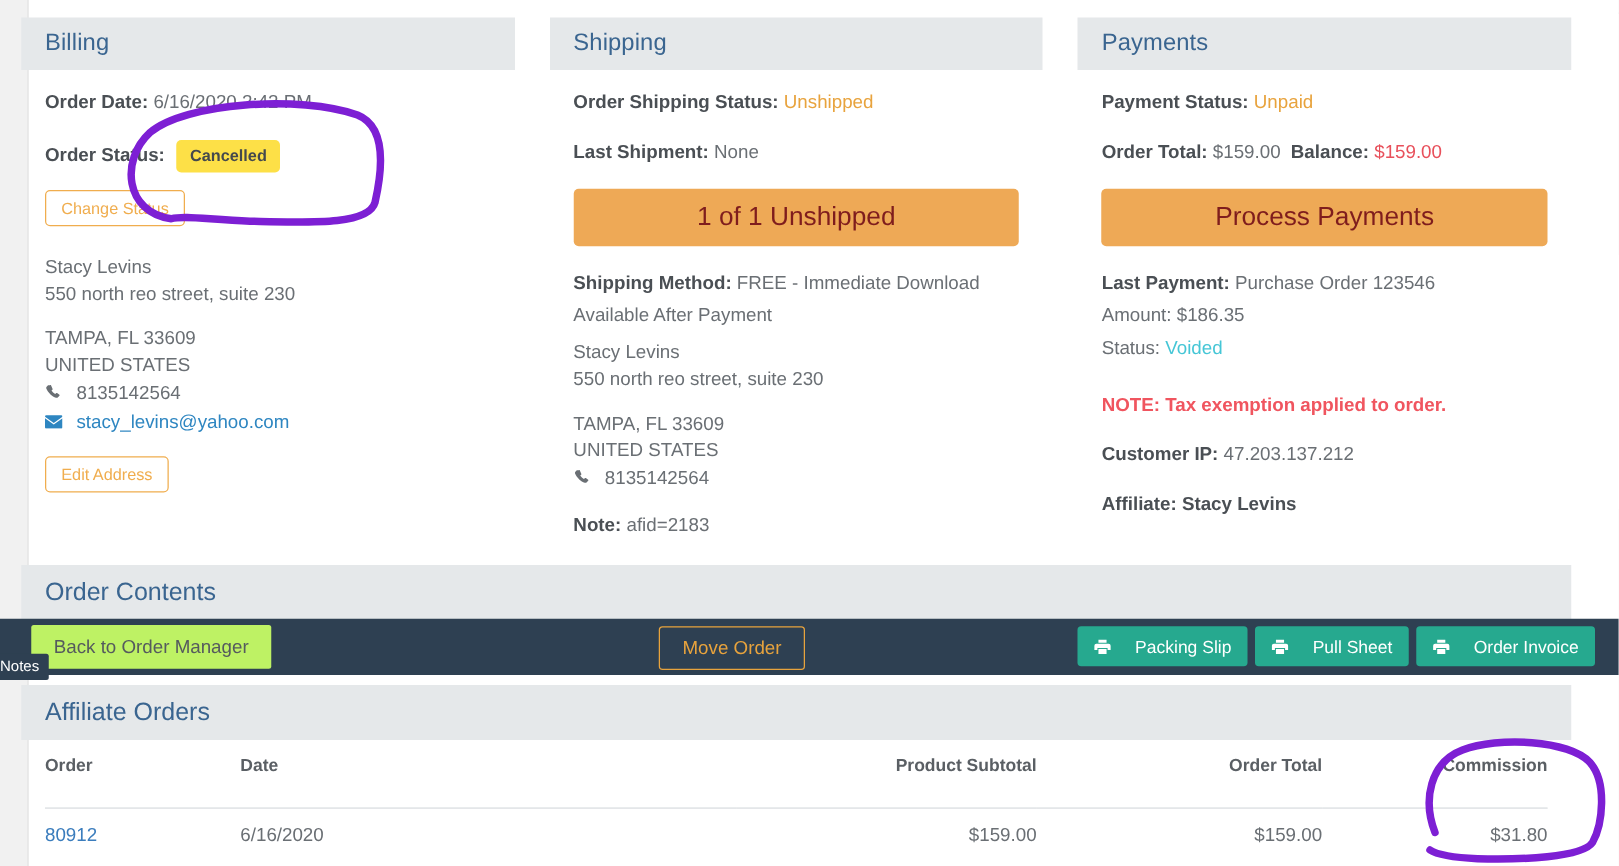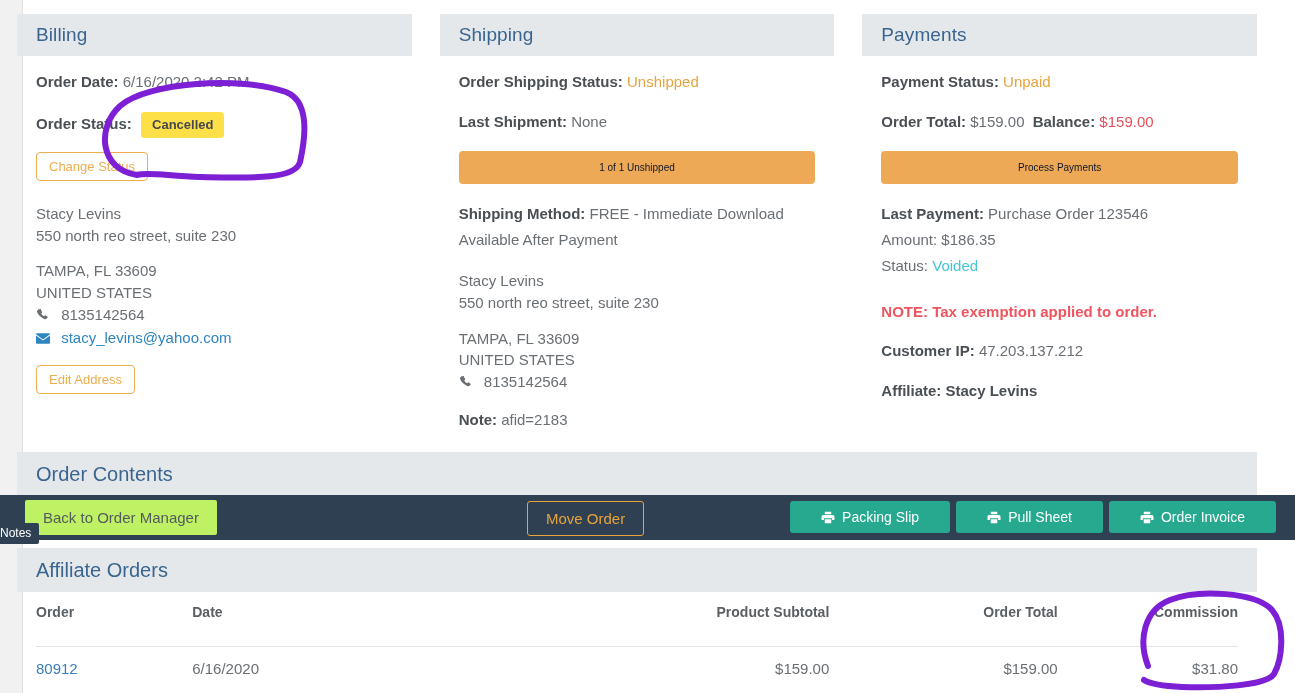--- a/index.html
+++ b/index.html
@@ -36,21 +36,21 @@
     font-size:13px;font-weight:bold;padding:4px 11px;border-radius:4px;
     margin-left:5px;vertical-align:middle;
   }
 
   .btn-outline{
     display:inline-block;border:1px solid #f0ad4e;color:#f0ad4e;background:#fff;
     font-size:13px;padding:6px 12px;border-radius:4px;cursor:pointer;
   }
   .btn-solid-orange{
     display:block;width:100%;box-sizing:border-box;background:#eea956;border:none;
-    color:#0f172a;font-size:10px;text-align:center;padding:11px 0;border-radius:4px;cursor:pointer;
+    color:#7f1d1d;font-size:21px;text-align:center;padding:11px 0;border-radius:4px;cursor:pointer;
   }
 
   .addr{color:#6a6f74;line-height:1.45;margin-bottom:16px;}
   .addr .gap{display:block;height:14px;}
   .ico{display:inline-block;width:16px;color:#6a6f74;margin-right:5px;vertical-align:-1px;}
   .ico-mail{color:#2e86c1;}
   .maillink{color:#2e86c1;text-decoration:none;}
 
   
   .panel{position:absolute;left:17px;width:1240px;}
@@ -75,21 +75,21 @@
   }
   #btn-move{
     position:absolute;left:527px;top:501px;z-index:32;
     background:transparent;color:#e8a33d;border:1px solid #e8a33d;
     font-size:15px;padding:8px 18px;border-radius:3px;cursor:pointer;
     font-family:"Liberation Sans",sans-serif;
   }
   .print-group{position:absolute;right:19px;top:501px;display:flex;gap:6px;z-index:32;}
   .btn-teal{
     background:#26a98f;color:#fff;border:none;border-radius:3px;
-    font-size:14px;padding:8px 31px;cursor:pointer;display:flex;align-items:center;gap:7px;
+    font-size:14px;padding:8px 13px;cursor:pointer;display:flex;align-items:center;gap:19px;
     font-family:"Liberation Sans",sans-serif;
   }
   .printer-ico{display:inline-block;width:14px;height:13px;}
 
   
   table.aff{width:100%;border-collapse:collapse;}
   table.aff th{
     font-size:14px;font-weight:bold;color:#5a5f64;text-align:right;
     padding:12px 0 26px 0;border-bottom:1px solid #e2e5e7;
   }
@@ -167,21 +167,21 @@
       <div class="row" style="margin-bottom:18px">
         <span class="lbl">Last Shipment:</span>
         <span class="val">None</span>
       </div>
       <button class="btn-solid-orange" style="margin-bottom:20px">1 of 1 Unshipped</button>
 
       <div class="row tight">
         <span class="lbl">Shipping Method:</span>
         <span class="val">FREE - Immediate Download</span>
       </div>
-      <div class="row" style="margin-bottom:20px">
+      <div class="row" style="margin-bottom:8px">
         <span class="val">Available After Payment</span>
       </div>
 
       <div class="addr">
         <div>Stacy Levins</div>
         <div>550 north reo street, suite 230</div>
         <span class="gap"></span>
         <div>TAMPA, FL 33609</div>
         <div>UNITED STATES</div>
         <div>

